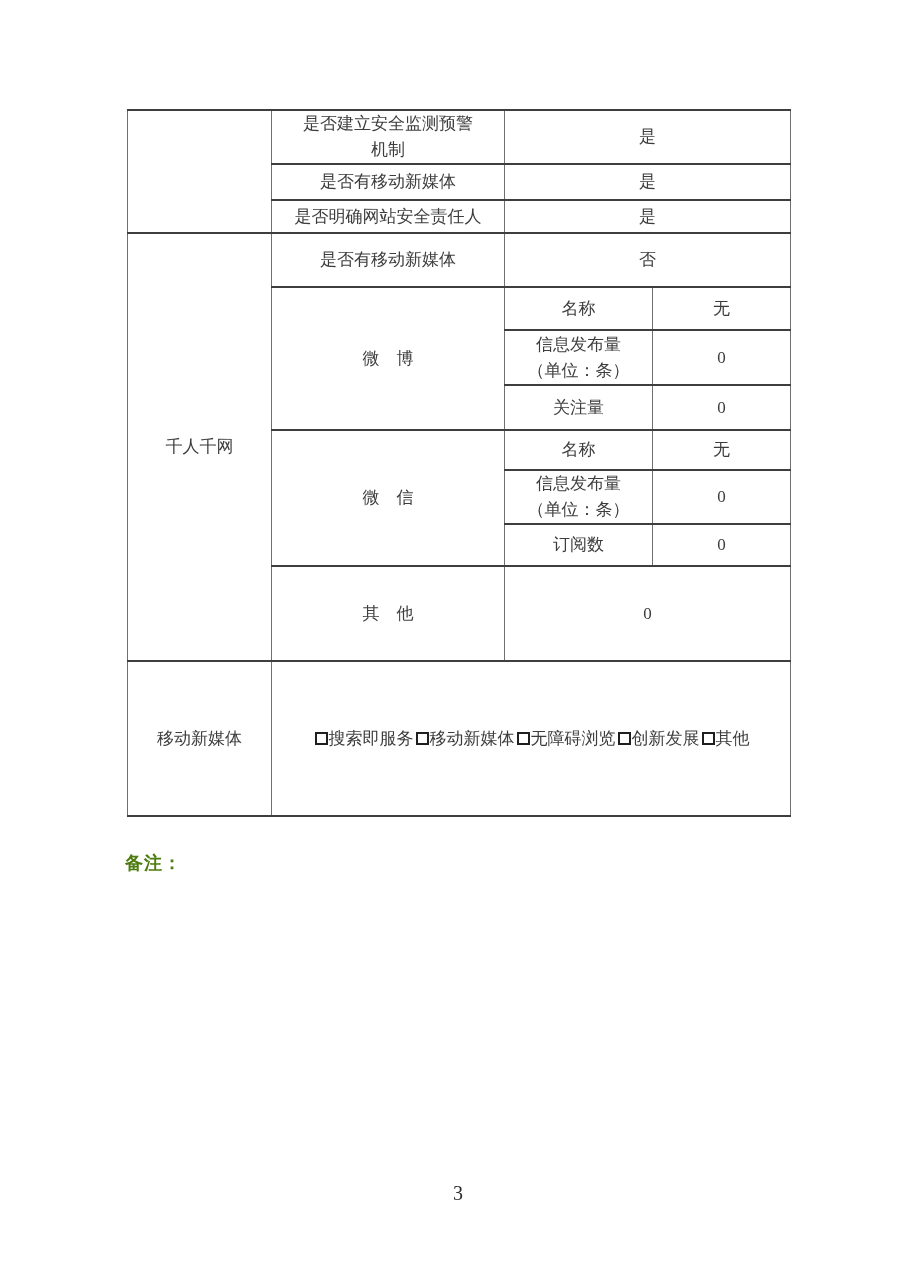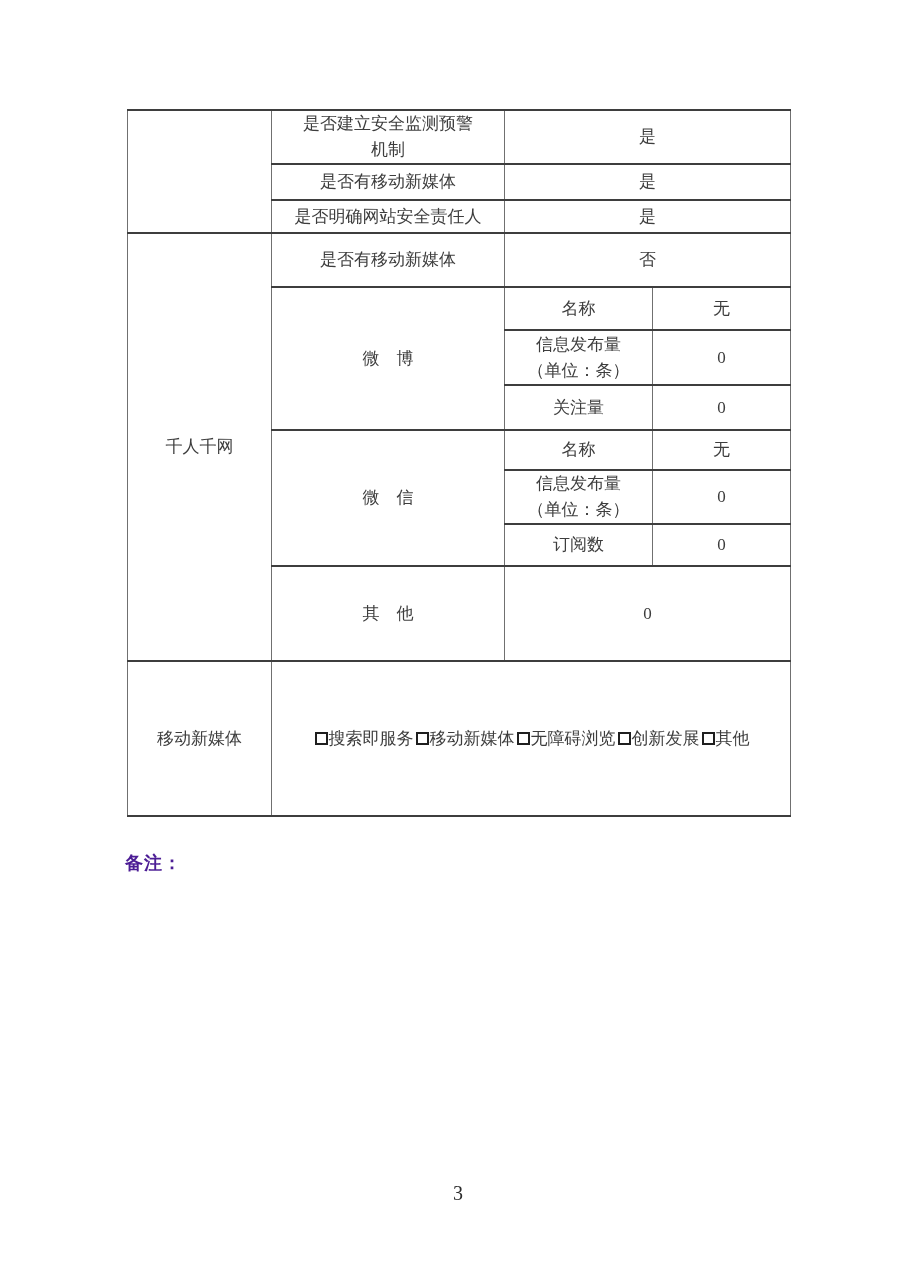--- a/index.html
+++ b/index.html
@@ -45,21 +45,21 @@
   .checkbox {
     display: inline-block;
     width: 13px; height: 13px;
     border: 2px solid #1f1f1f;
     background: #ffffff;
     vertical-align: -1px;
     margin: 0 1px 0 2px;
   }
   .remarks {
     position: absolute; left: 125px; top: 851px;
-    font-size: 18px; font-weight: bold; color: #4c1d95;
+    font-size: 18px; font-weight: bold; color: #4d7c0f;
     letter-spacing: 1px;
   }
   .page-number {
     position: absolute; left: 0; top: 1182px;
     width: 916px;
     text-align: center;
     font-size: 20px; color: #2d2d2d;
   }
 </style>
 </head>

